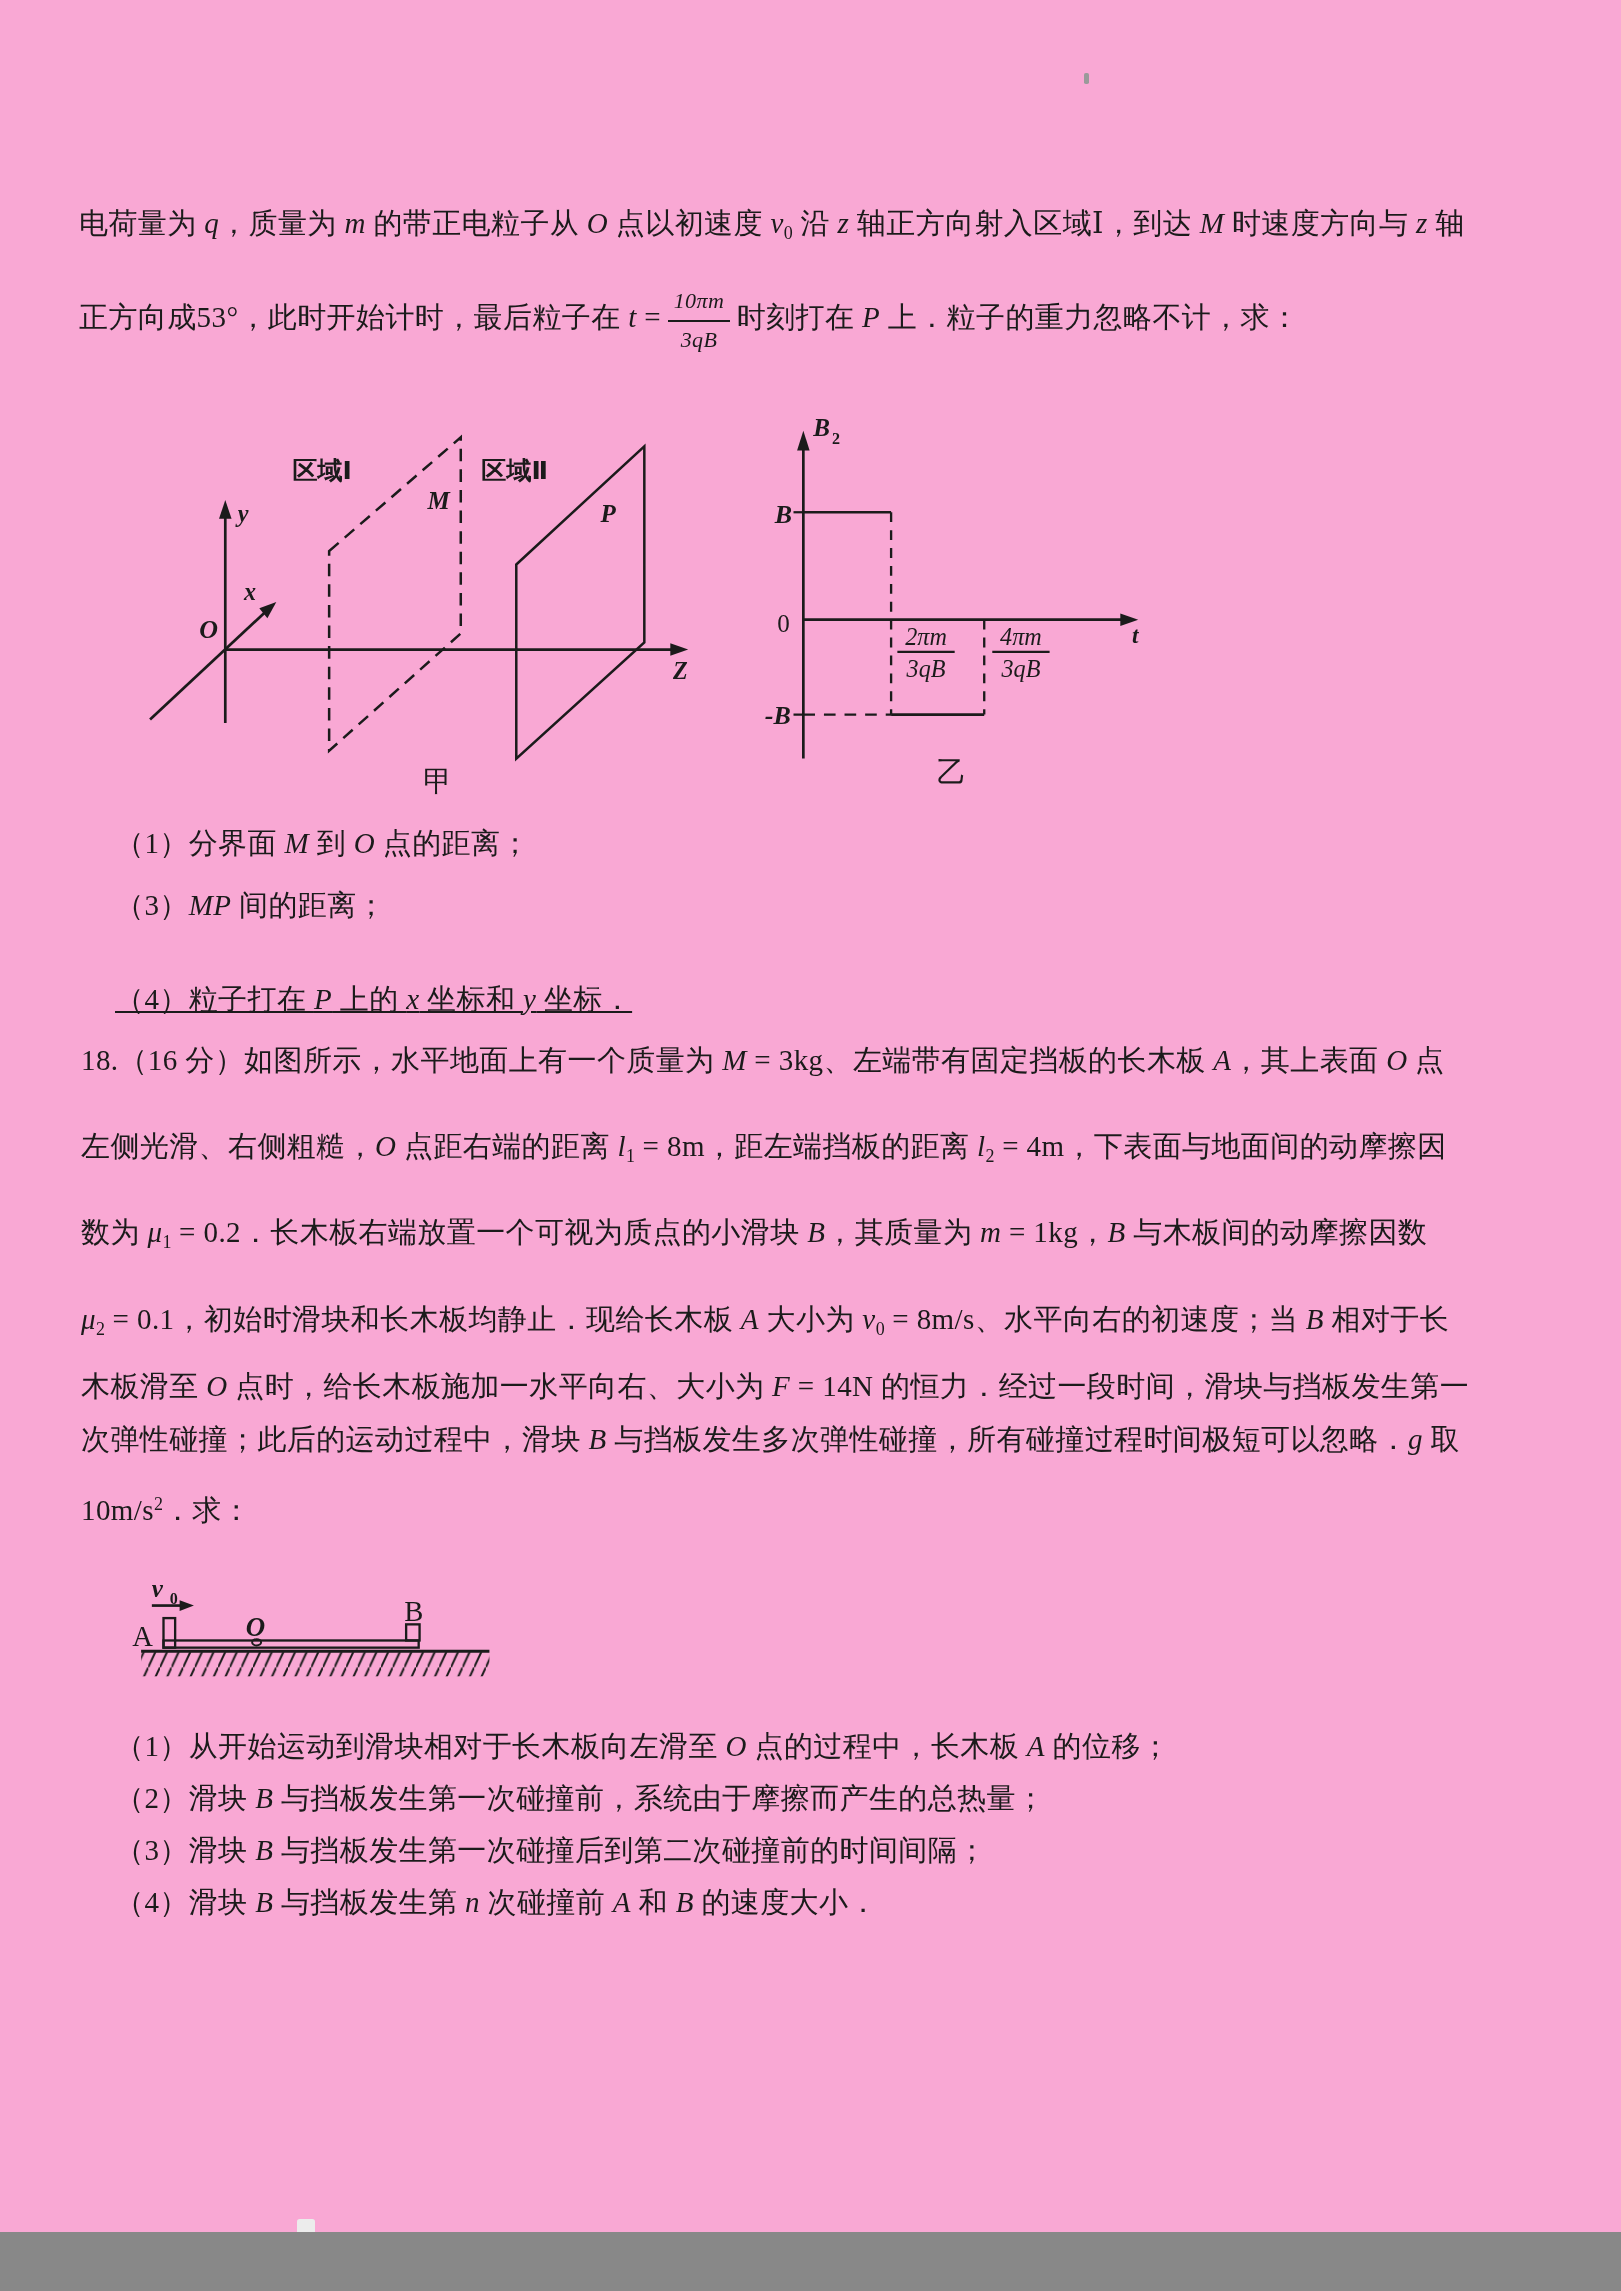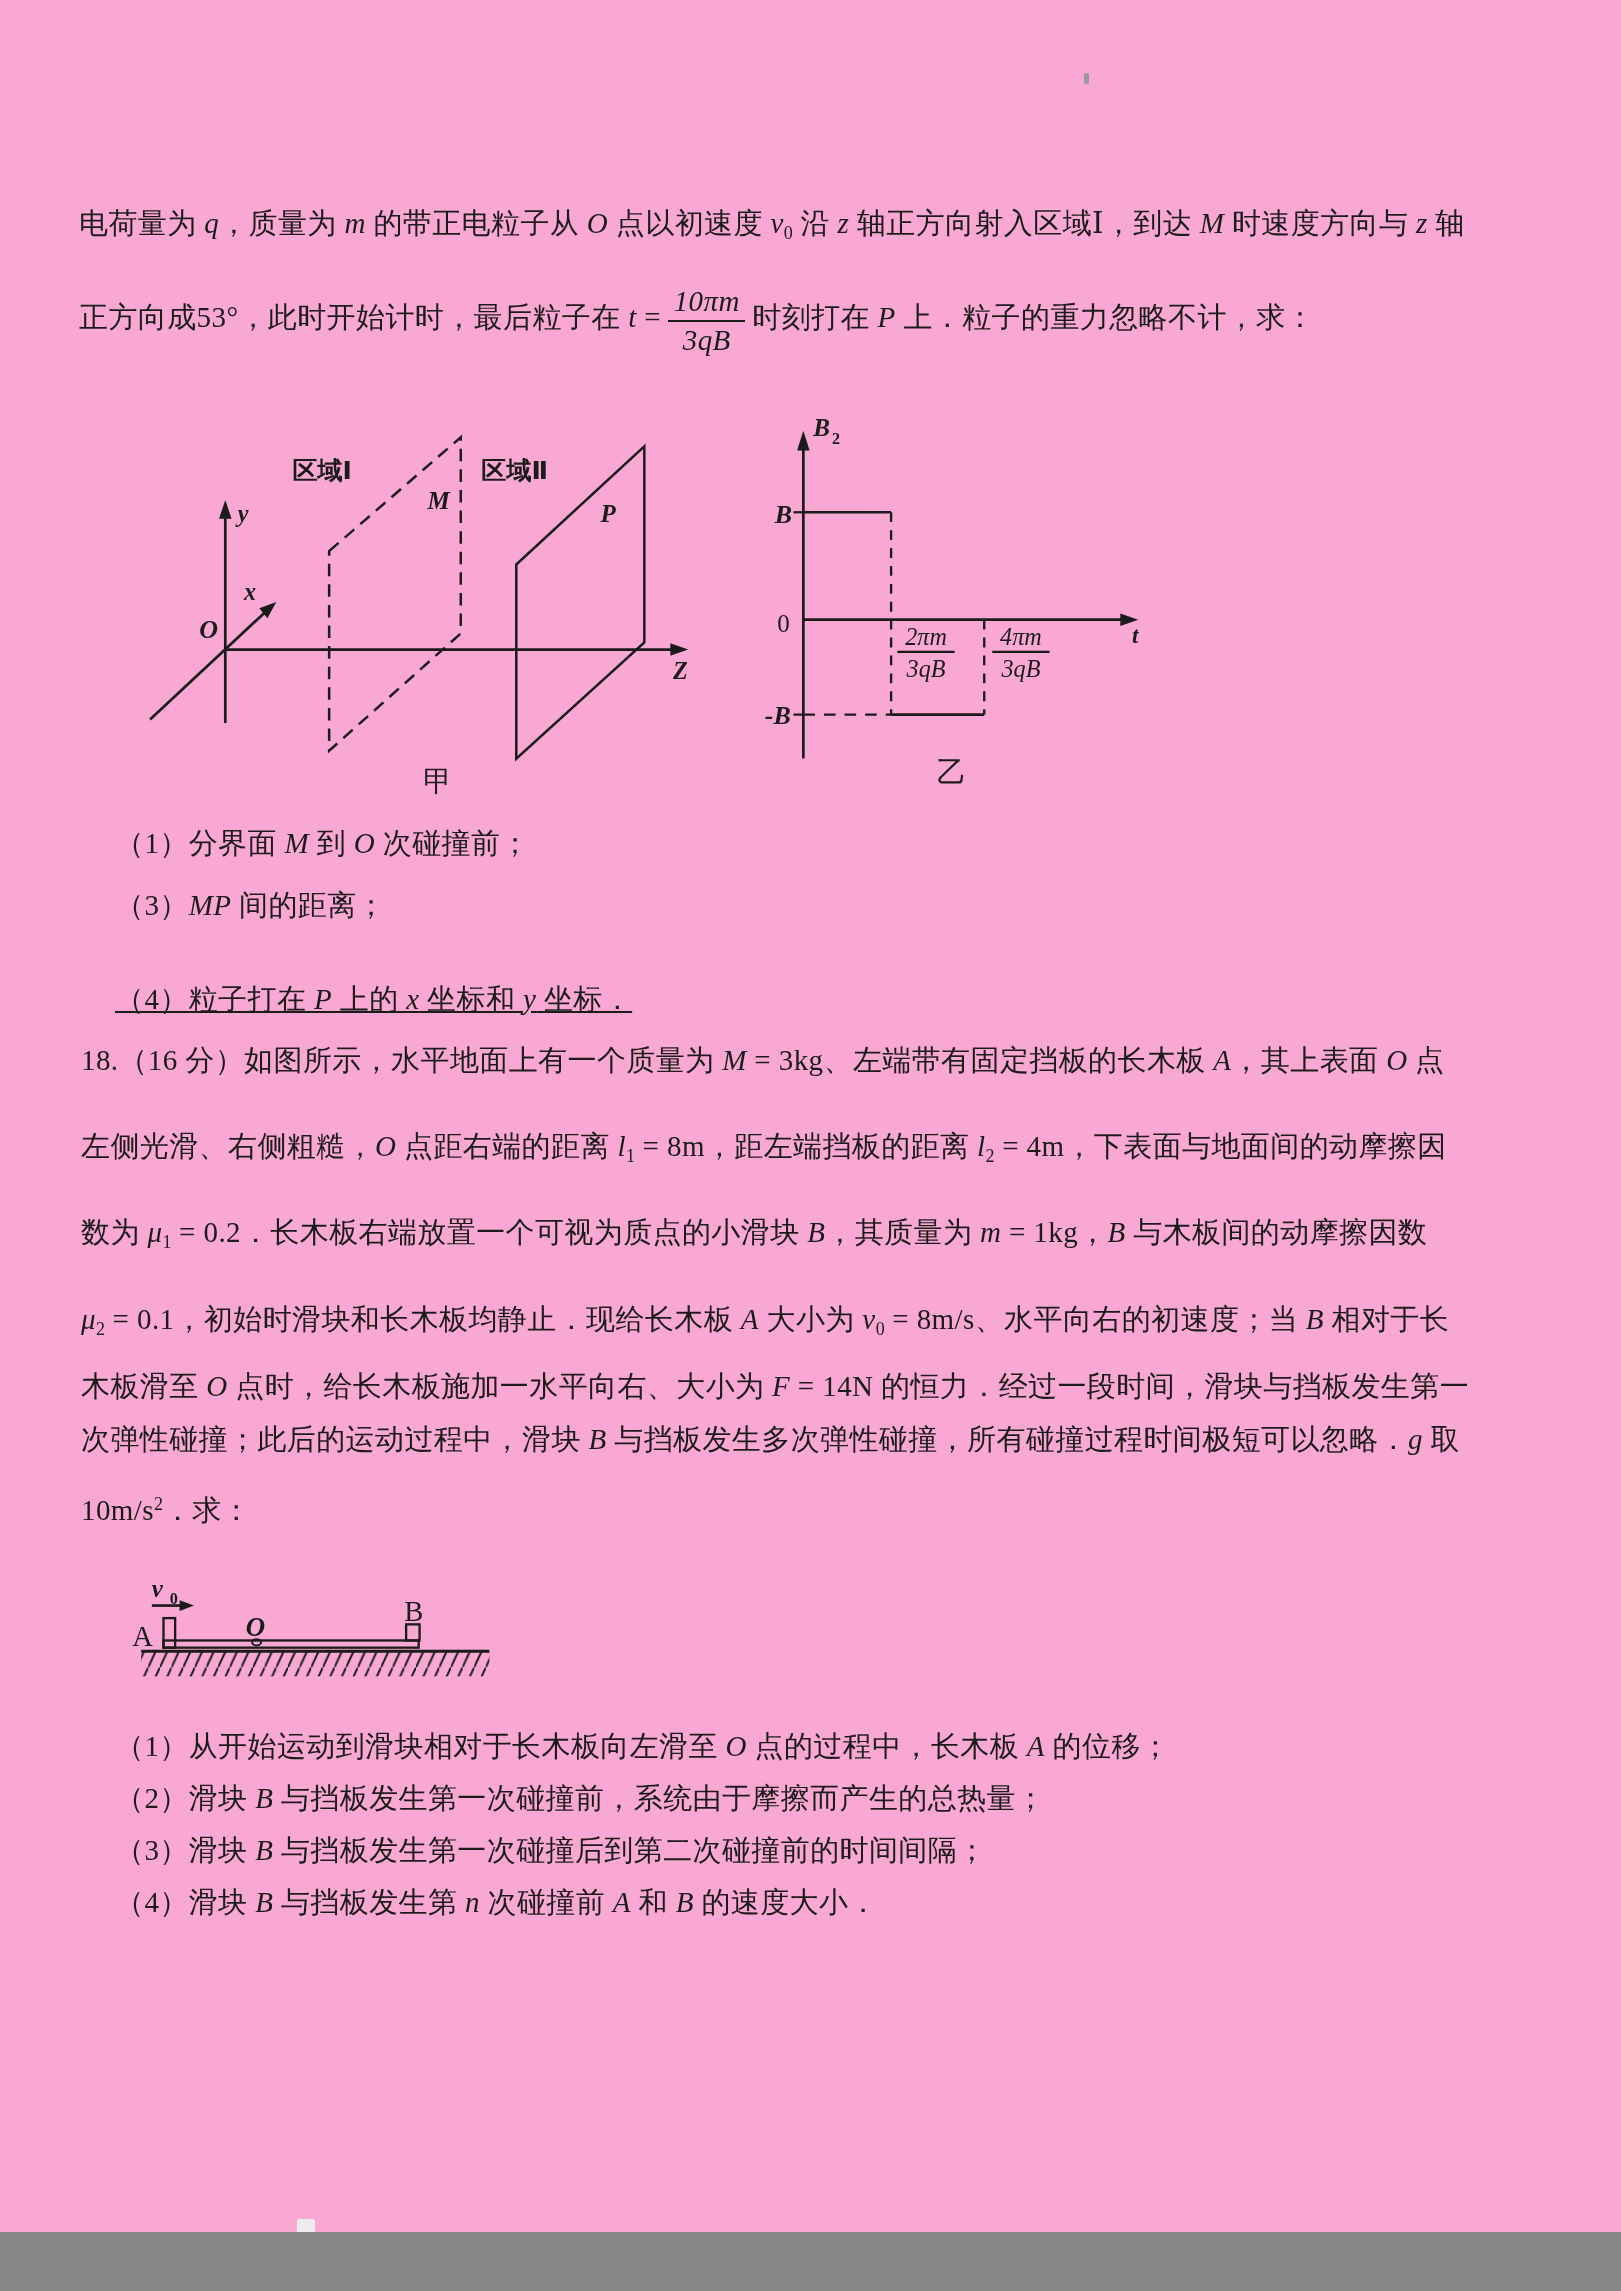--- a/index.html
+++ b/index.html
@@ -5,21 +5,21 @@
   html,body { margin:0; padding:0; background:#888; }
   #page {
     position:relative; width:1621px; height:2232px; margin:0 auto;
     background:#f9a8d4; color:#1b1b1b; overflow:hidden;
     font-family:"Liberation Serif","DejaVu Serif",serif;
   }
   .line { position:absolute; white-space:nowrap; font-size:29px; line-height:39px; letter-spacing:0.4px; }
   .line .i { font-style:italic; }
   .line .sub { font-size:18px; vertical-align:-6.3px; letter-spacing:0; }
   .line .sup { font-size:18px; vertical-align:9.9px; letter-spacing:0; }
-  .frac { display:inline-block; vertical-align:middle; text-align:center; margin:0 7.2px; font-style:italic; font-size:29px; line-height:32px; }
+  .frac { display:inline-block; vertical-align:middle; text-align:center; margin:0 7.2px; font-style:italic; font-size:22px; line-height:32px; }
   .frac .num { display:block; padding:0 5.4px 2.7px; border-bottom:2.2px solid #1b1b1b; }
   .frac .den { display:block; padding:2.7px 5.4px 0; }
   svg { position:absolute; overflow:visible; }
   svg text { fill:#1b1b1b; font-family:"Liberation Serif","DejaVu Serif",serif; }
   .sit { font-style:italic; }
   .hei { font-family:"Liberation Sans","DejaVu Sans",sans-serif; font-weight:bold; }
   .stroke { stroke:#1b1b1b; fill:none; }
   .fill { fill:#1b1b1b; stroke:none; }
   .speck1 { position:absolute; left:1084px; top:73px; width:4.5px; height:10.7px; background:#9a9a9a; border-radius:1.8px; }
   .speck2 { position:absolute; left:297px; top:2219px; width:18px; height:16px; background:#ececec; border-radius:2.7px; }
@@ -82,21 +82,21 @@
       <text class="sit" x="184" y="306" font-size="27" text-anchor="middle">3qB</text>
     </g>
     <g>
       <text class="sit" x="290" y="270" font-size="27" text-anchor="middle">4πm</text>
       <line class="stroke" stroke-width="2.5" x1="258" y1="278" x2="322" y2="278"></line>
       <text class="sit" x="290" y="306" font-size="27" text-anchor="middle">3qB</text>
     </g>
     <text x="196" y="423" font-size="33">乙</text>
   </svg>
 
-  <div class="line" style="left:115px; top:824px;"><span>（1）分界面 </span><span class="i">M</span><span> 到 </span><span class="i">O</span><span> 次碰撞前；</span></div>
+  <div class="line" style="left:115px; top:824px;"><span>（1）分界面 </span><span class="i">M</span><span> 到 </span><span class="i">O</span><span> 点的距离；</span></div>
   <div class="line" style="left:115px; top:886px;"><span>（3）</span><span class="i">MP</span><span> 间的距离；</span></div>
   <div class="line" style="left:115px; top:980px;text-decoration:underline;"><span>（4）粒子打在 </span><span class="i">P</span><span> 上的 </span><span class="i">x</span><span> 坐标和 </span><span class="i">y</span><span> 坐标．</span></div>
 
   <div class="line" style="left:81px; top:1041px;"><span>18.（16 分）如图所示，水平地面上有一个质量为 </span><span class="i">M</span><span> = 3kg</span><span>、左端带有固定挡板的长木板 </span><span class="i">A</span><span>，其上表面 </span><span class="i">O</span><span> 点</span></div>
   <div class="line" style="left:81px; top:1127px;"><span>左侧光滑、右侧粗糙，</span><span class="i">O</span><span> 点距右端的距离 </span><span class="i">l</span><span class="sub">1</span><span> = 8m，距左端挡板的距离 </span><span class="i">l</span><span class="sub">2</span><span> = 4m，下表面与地面间的动摩擦因</span></div>
   <div class="line" style="left:81px; top:1213px;"><span>数为 </span><span class="i">μ</span><span class="sub">1</span><span> = 0.2．长木板右端放置一个可视为质点的小滑块 </span><span class="i">B</span><span>，其质量为 </span><span class="i">m</span><span> = 1kg，</span><span class="i">B</span><span> 与木板间的动摩擦因数</span></div>
   <div class="line" style="left:81px; top:1300px;"><span class="i">μ</span><span class="sub">2</span><span> = 0.1，初始时滑块和长木板均静止．现给长木板 </span><span class="i">A</span><span> 大小为 </span><span class="i">v</span><span class="sub">0</span><span> = 8m/s、水平向右的初速度；当 </span><span class="i">B</span><span> 相对于长</span></div>
   <div class="line" style="left:81px; top:1367px;"><span>木板滑至 </span><span class="i">O</span><span> 点时，给长木板施加一水平向右、大小为 </span><span class="i">F</span><span> = 14N 的恒力．经过一段时间，滑块与挡板发生第一</span></div>
   <div class="line" style="left:81px; top:1420px;"><span>次弹性碰撞；此后的运动过程中，滑块 </span><span class="i">B</span><span> 与挡板发生多次弹性碰撞，所有碰撞过程时间极短可以忽略．</span><span class="i">g</span><span> 取</span></div>
   <div class="line" style="left:81px; top:1485px;"><span>10m/s</span><span class="sup">2</span><span>．求：</span></div>

